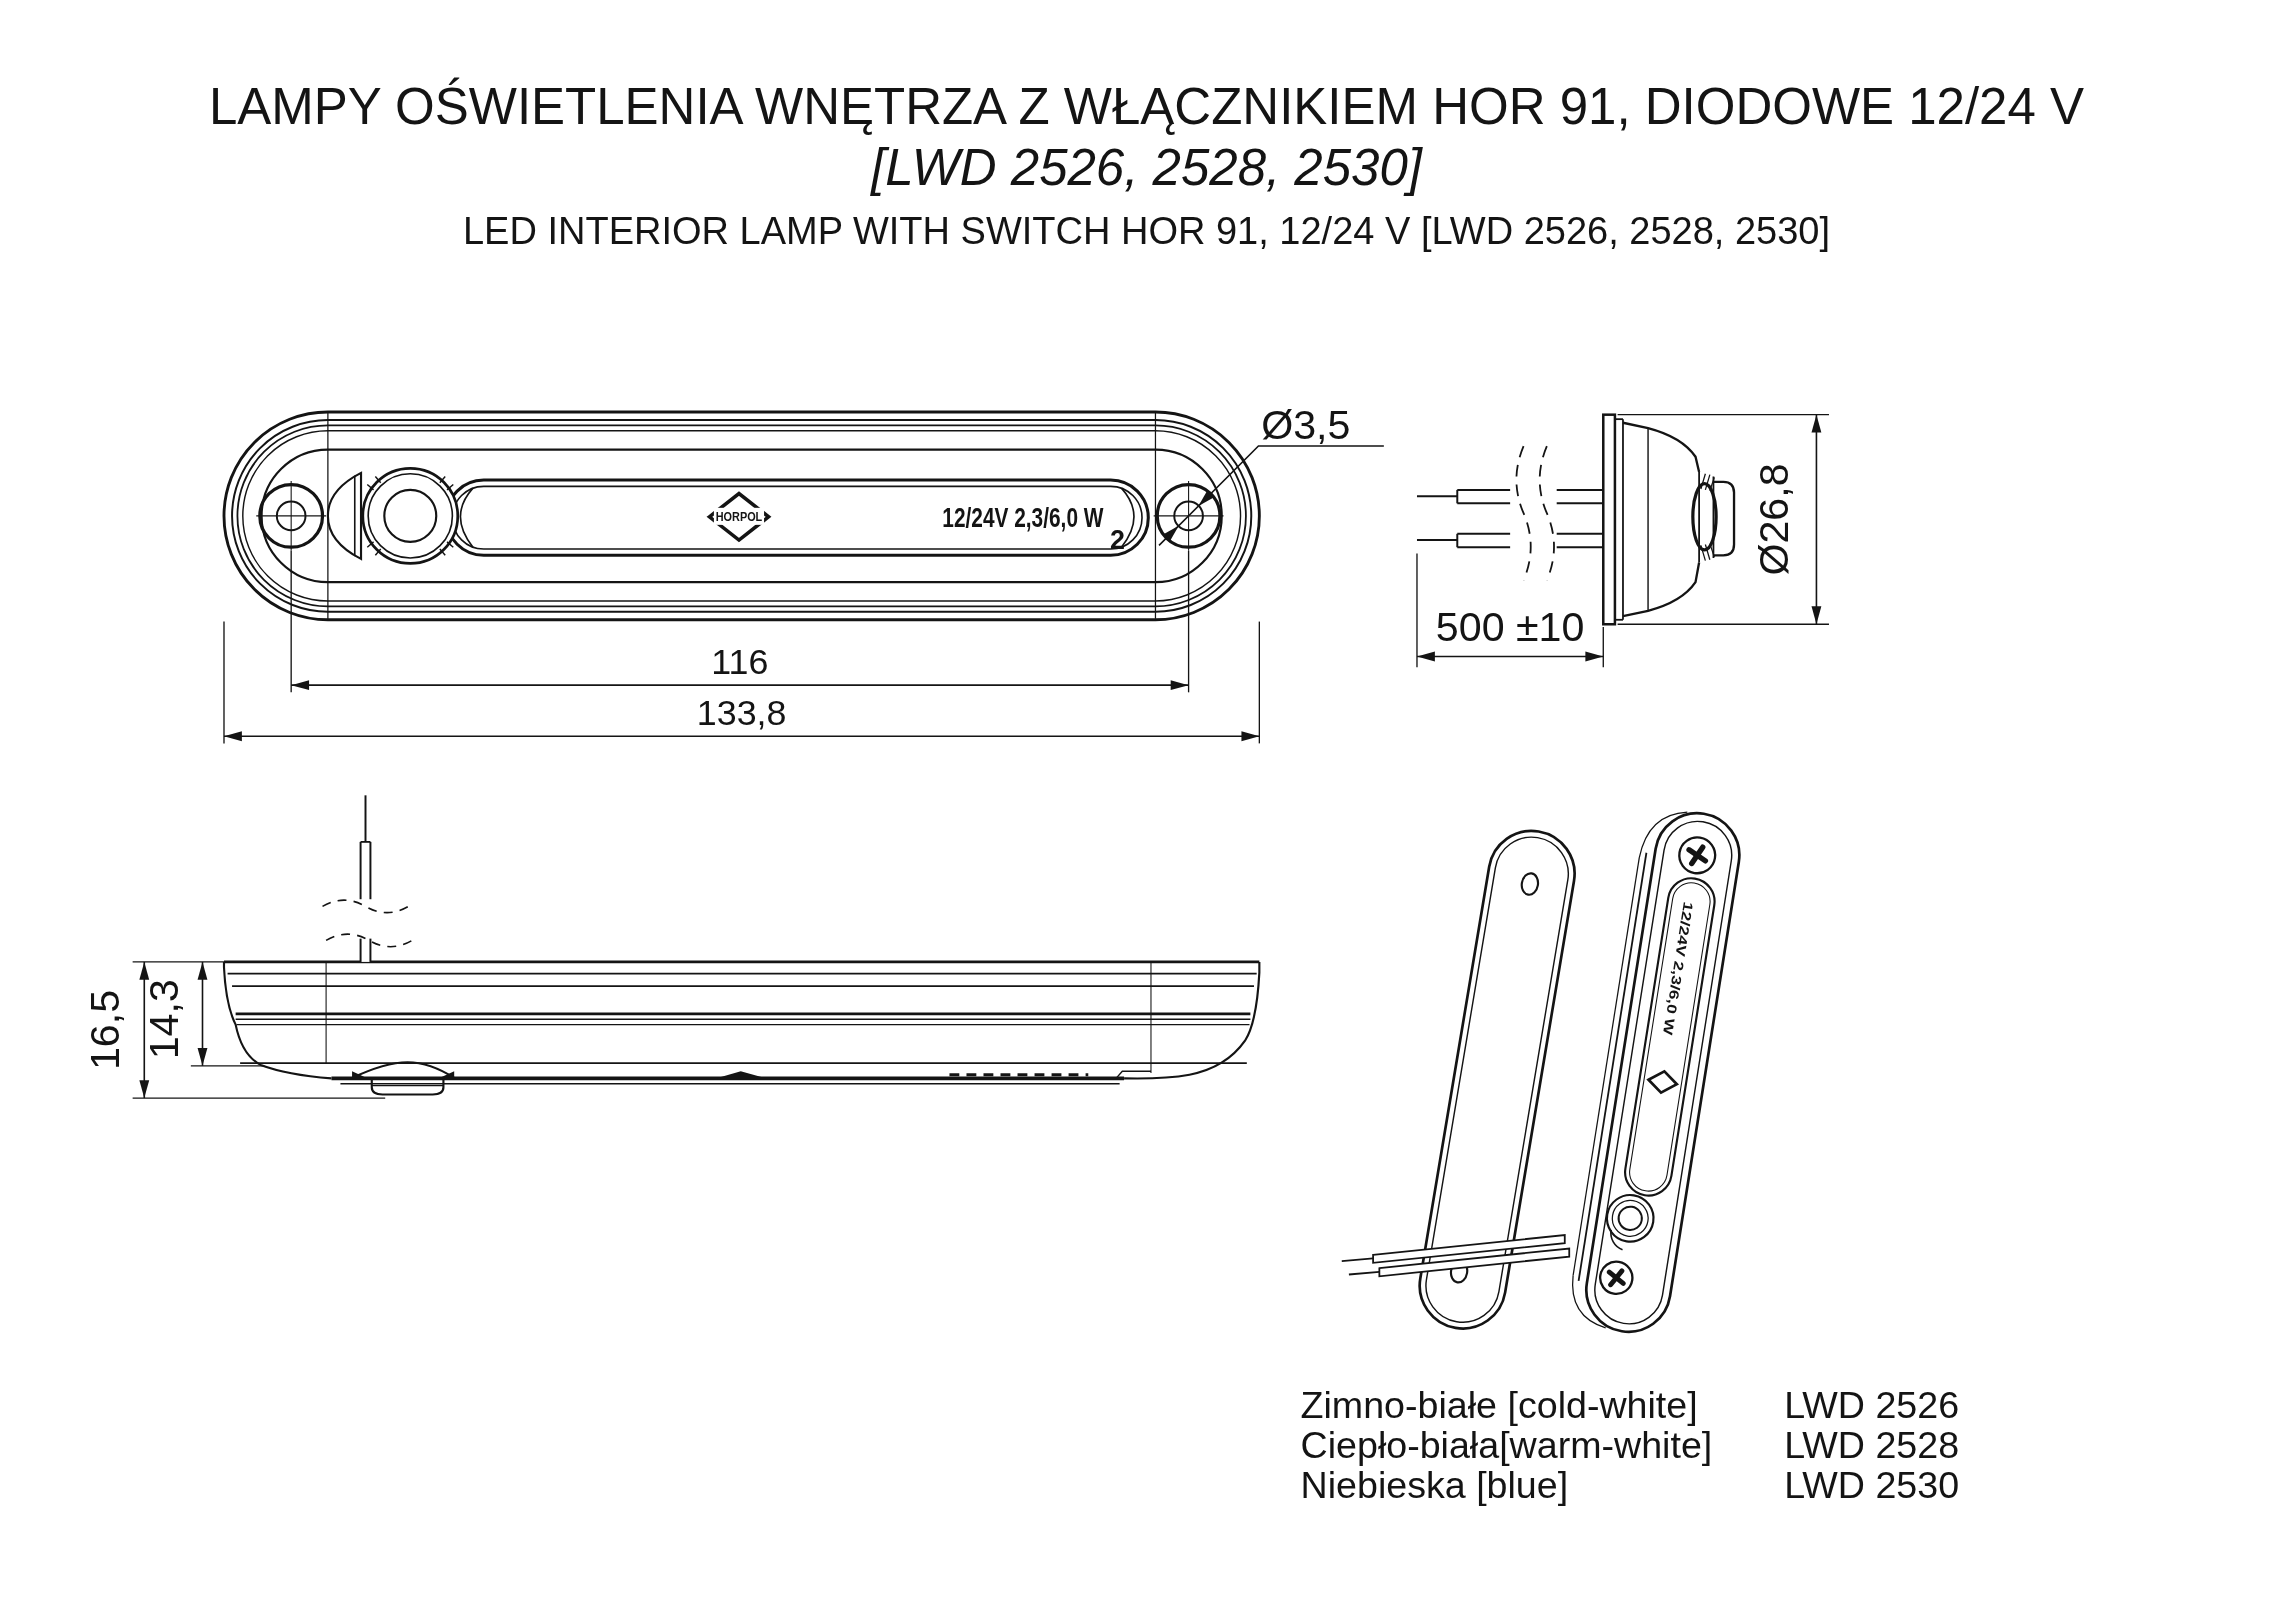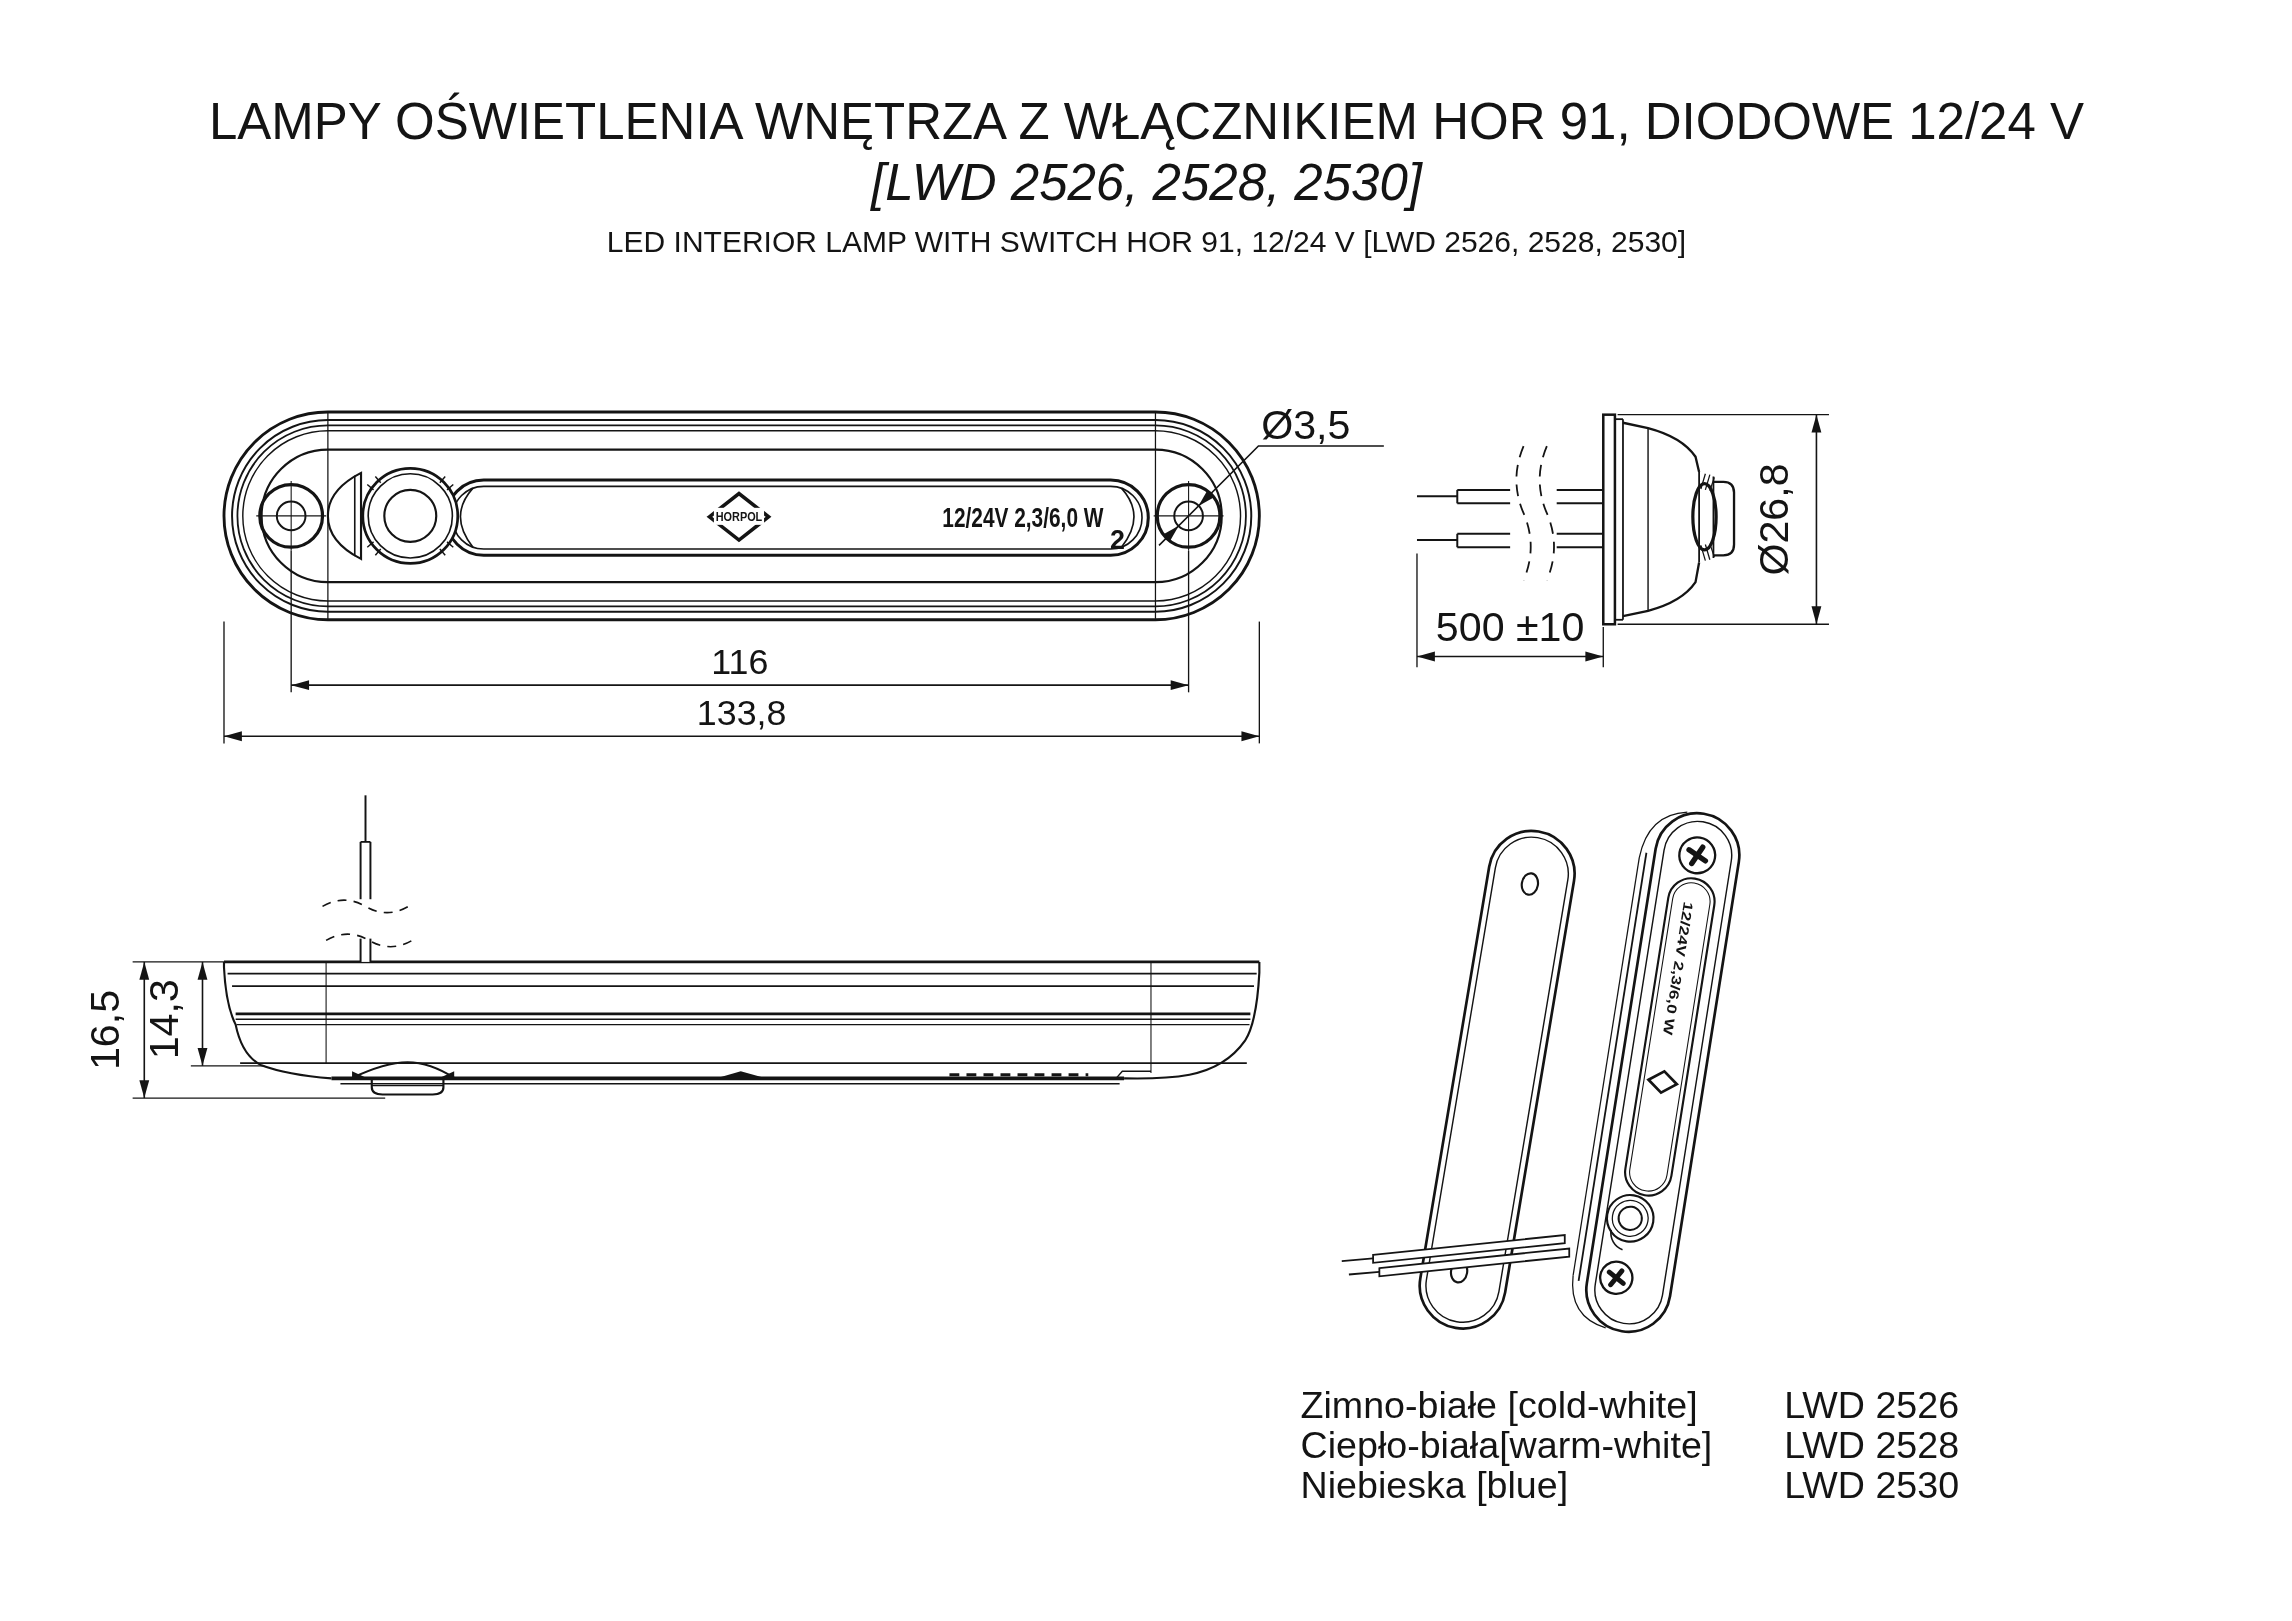--- a/index.html
+++ b/index.html
@@ -1,21 +1,21 @@
 <!DOCTYPE html>
 <html style="font-size:14.3px"><head>
 <meta charset="utf-8">
 <style>
   html,body{margin:0;padding:0;background:#fff;}
   #canvas{position:relative;width:2293px;height:1622px;background:#fff;overflow:hidden;
           font-family:"Liberation Sans", sans-serif;color:#141414;}
-  #titleblock{position:absolute;top:93px;left:0;width:2293px;text-align:center;line-height:1.12;}
+  #titleblock{position:absolute;top:78px;left:0;width:2293px;text-align:center;line-height:1.12;}
   .t1{font-size:51px;letter-spacing:0px;}
   .t2{font-size:51px;margin-top:3.6px;font-style:italic;}
-  .t3{font-size:30px;margin-top:14.3px;}
+  .t3{font-size:38px;margin-top:14.3px;}
   svg{position:absolute;top:0;left:0;}
   svg .ln{stroke:#141414;fill:none;}
   svg .fillb{fill:#141414;stroke:none;}
   svg .wfill{fill:#ffffff;}
   svg text{fill:#141414;stroke:none;font-family:"Liberation Sans", sans-serif;}
   .dimtxt{font-size:40px;}
   .bigdim{font-size:46px;}
   .lenstxt{font-size:30px;font-weight:bold;}
   .tiny{font-size:15px;font-weight:bold;}
   .microtxt{font-size:15px;font-weight:bold;}

